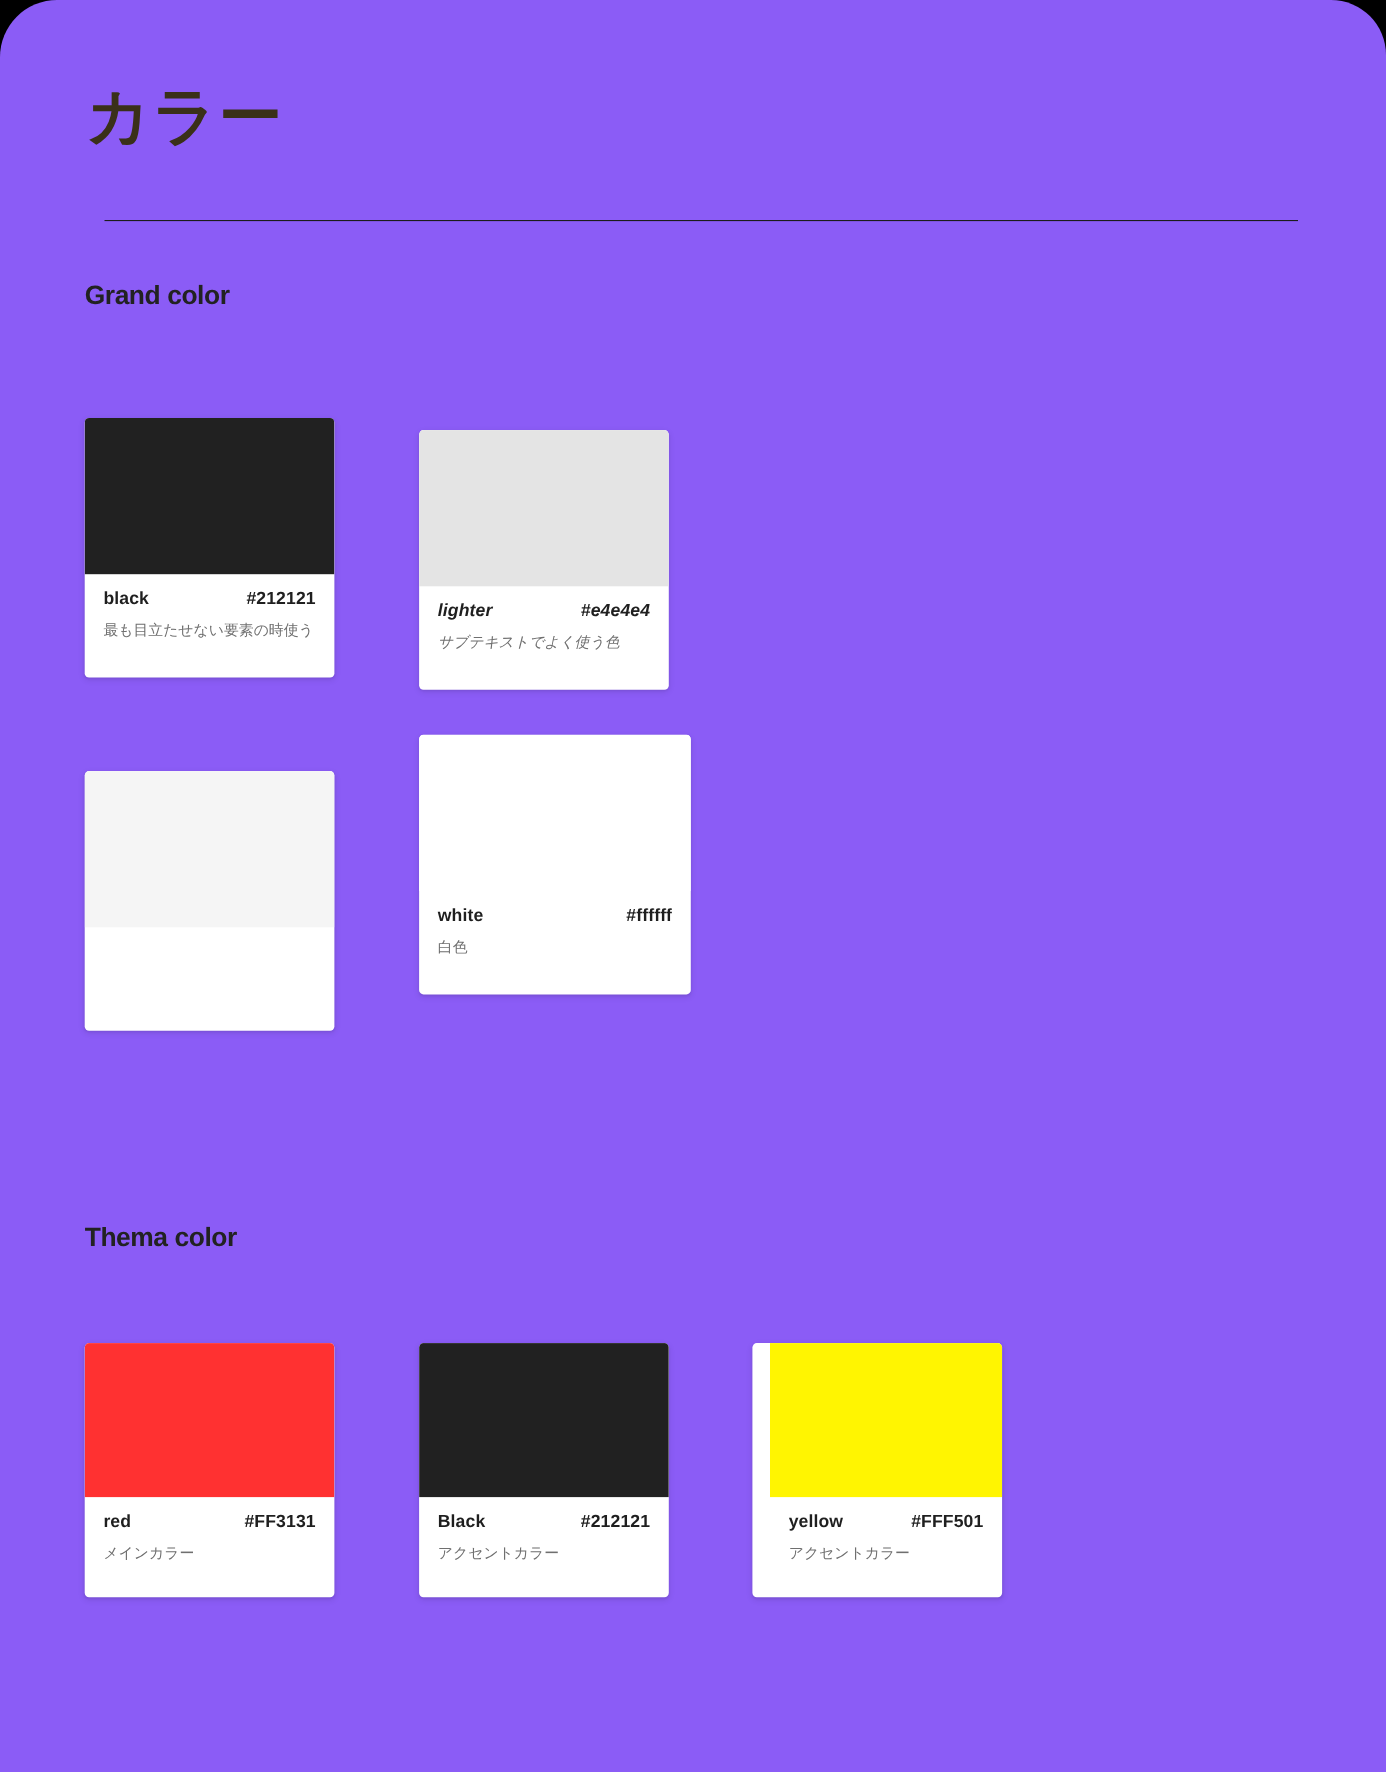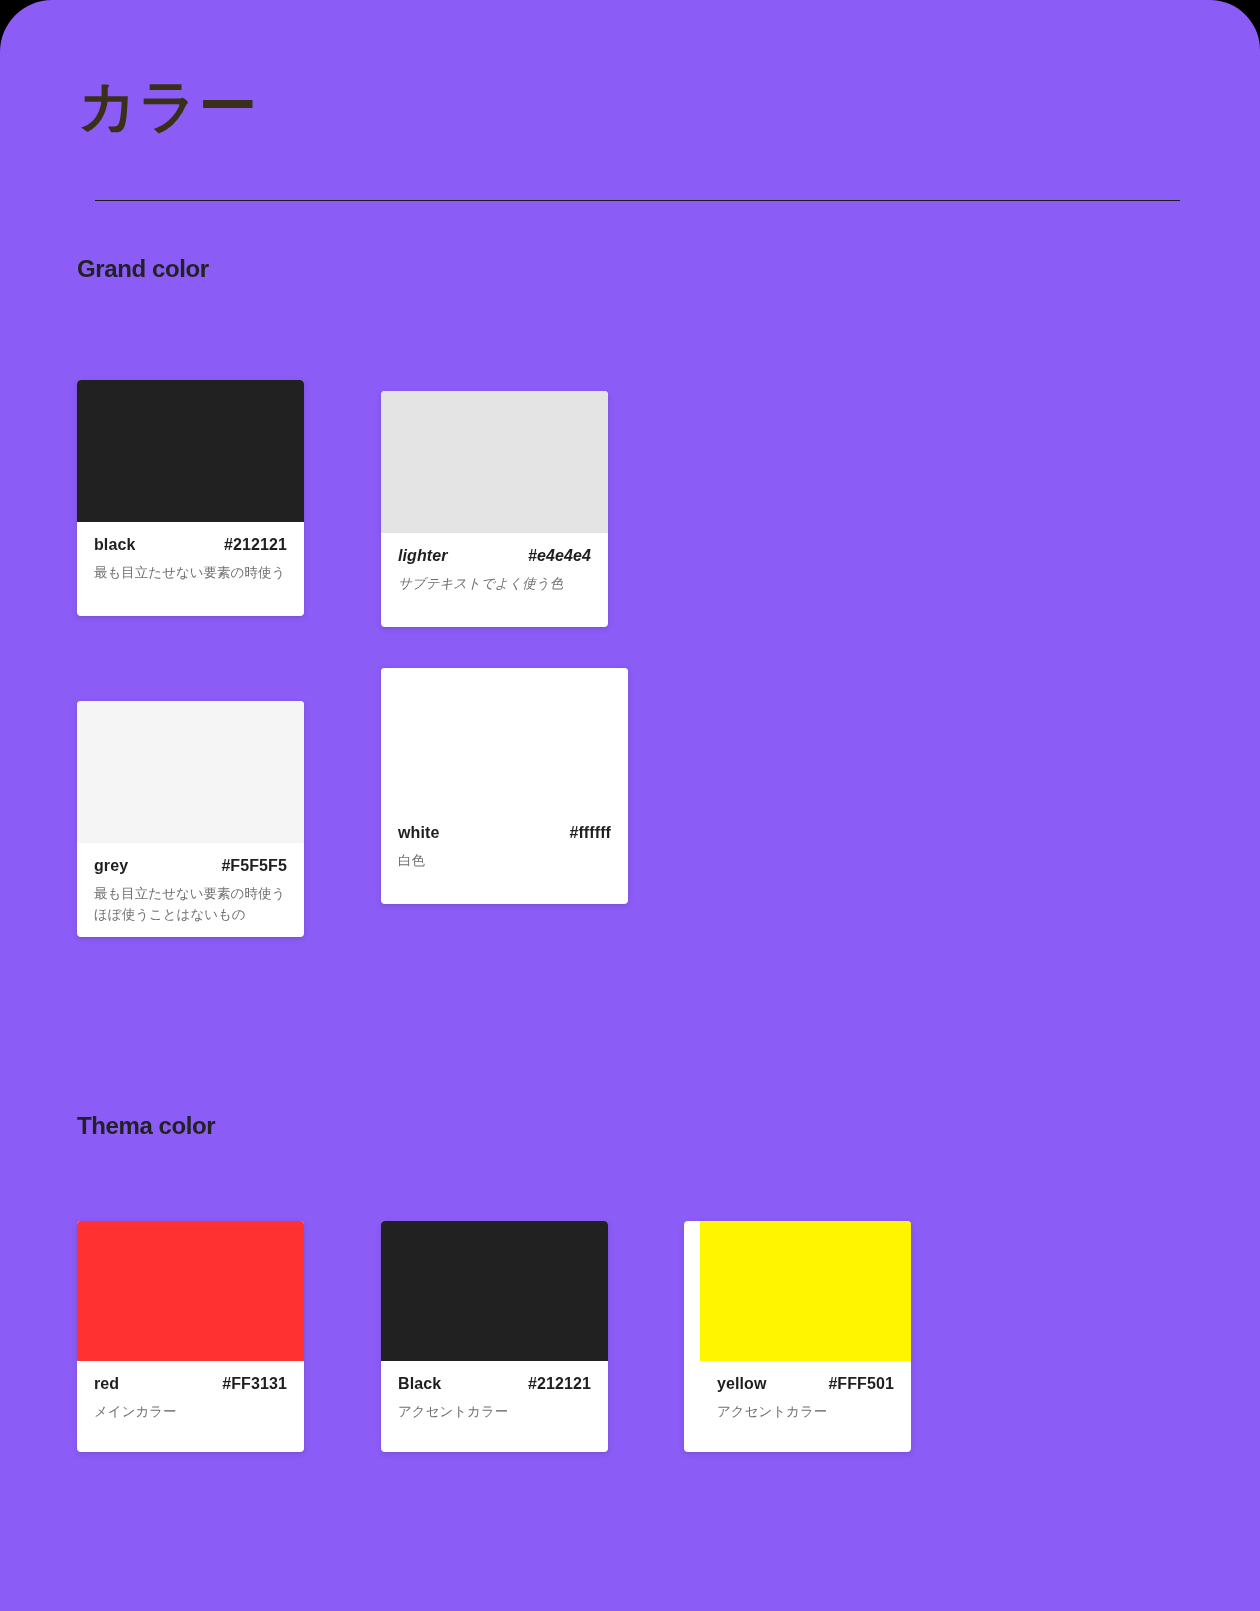--- a/index.html
+++ b/index.html
@@ -163,28 +163,20 @@
         <div class="info-top">
           <span class="cname">lighter</span>
           <span class="chex">#e4e4e4</span>
         </div>
         <div class="cdesc">サブテキストでよく使う色</div>
       </div>
     </div>
 
     <div class="card" id="card-grey">
       <div class="swatch"></div>
-      <div class="info">
-        <div class="info-top">
-          <span class="cname">grey</span>
-          <span class="chex">#F5F5F5</span>
-        </div>
-        <div class="cdesc">最も目立たせない要素の時使う
-ほぼ使うことはないもの</div>
-      </div>
     </div>
 
     <div class="card" id="card-white">
       <div class="swatch"></div>
       <div class="info">
         <div class="info-top">
           <span class="cname">white</span>
           <span class="chex">#ffffff</span>
         </div>
         <div class="cdesc">白色</div>

